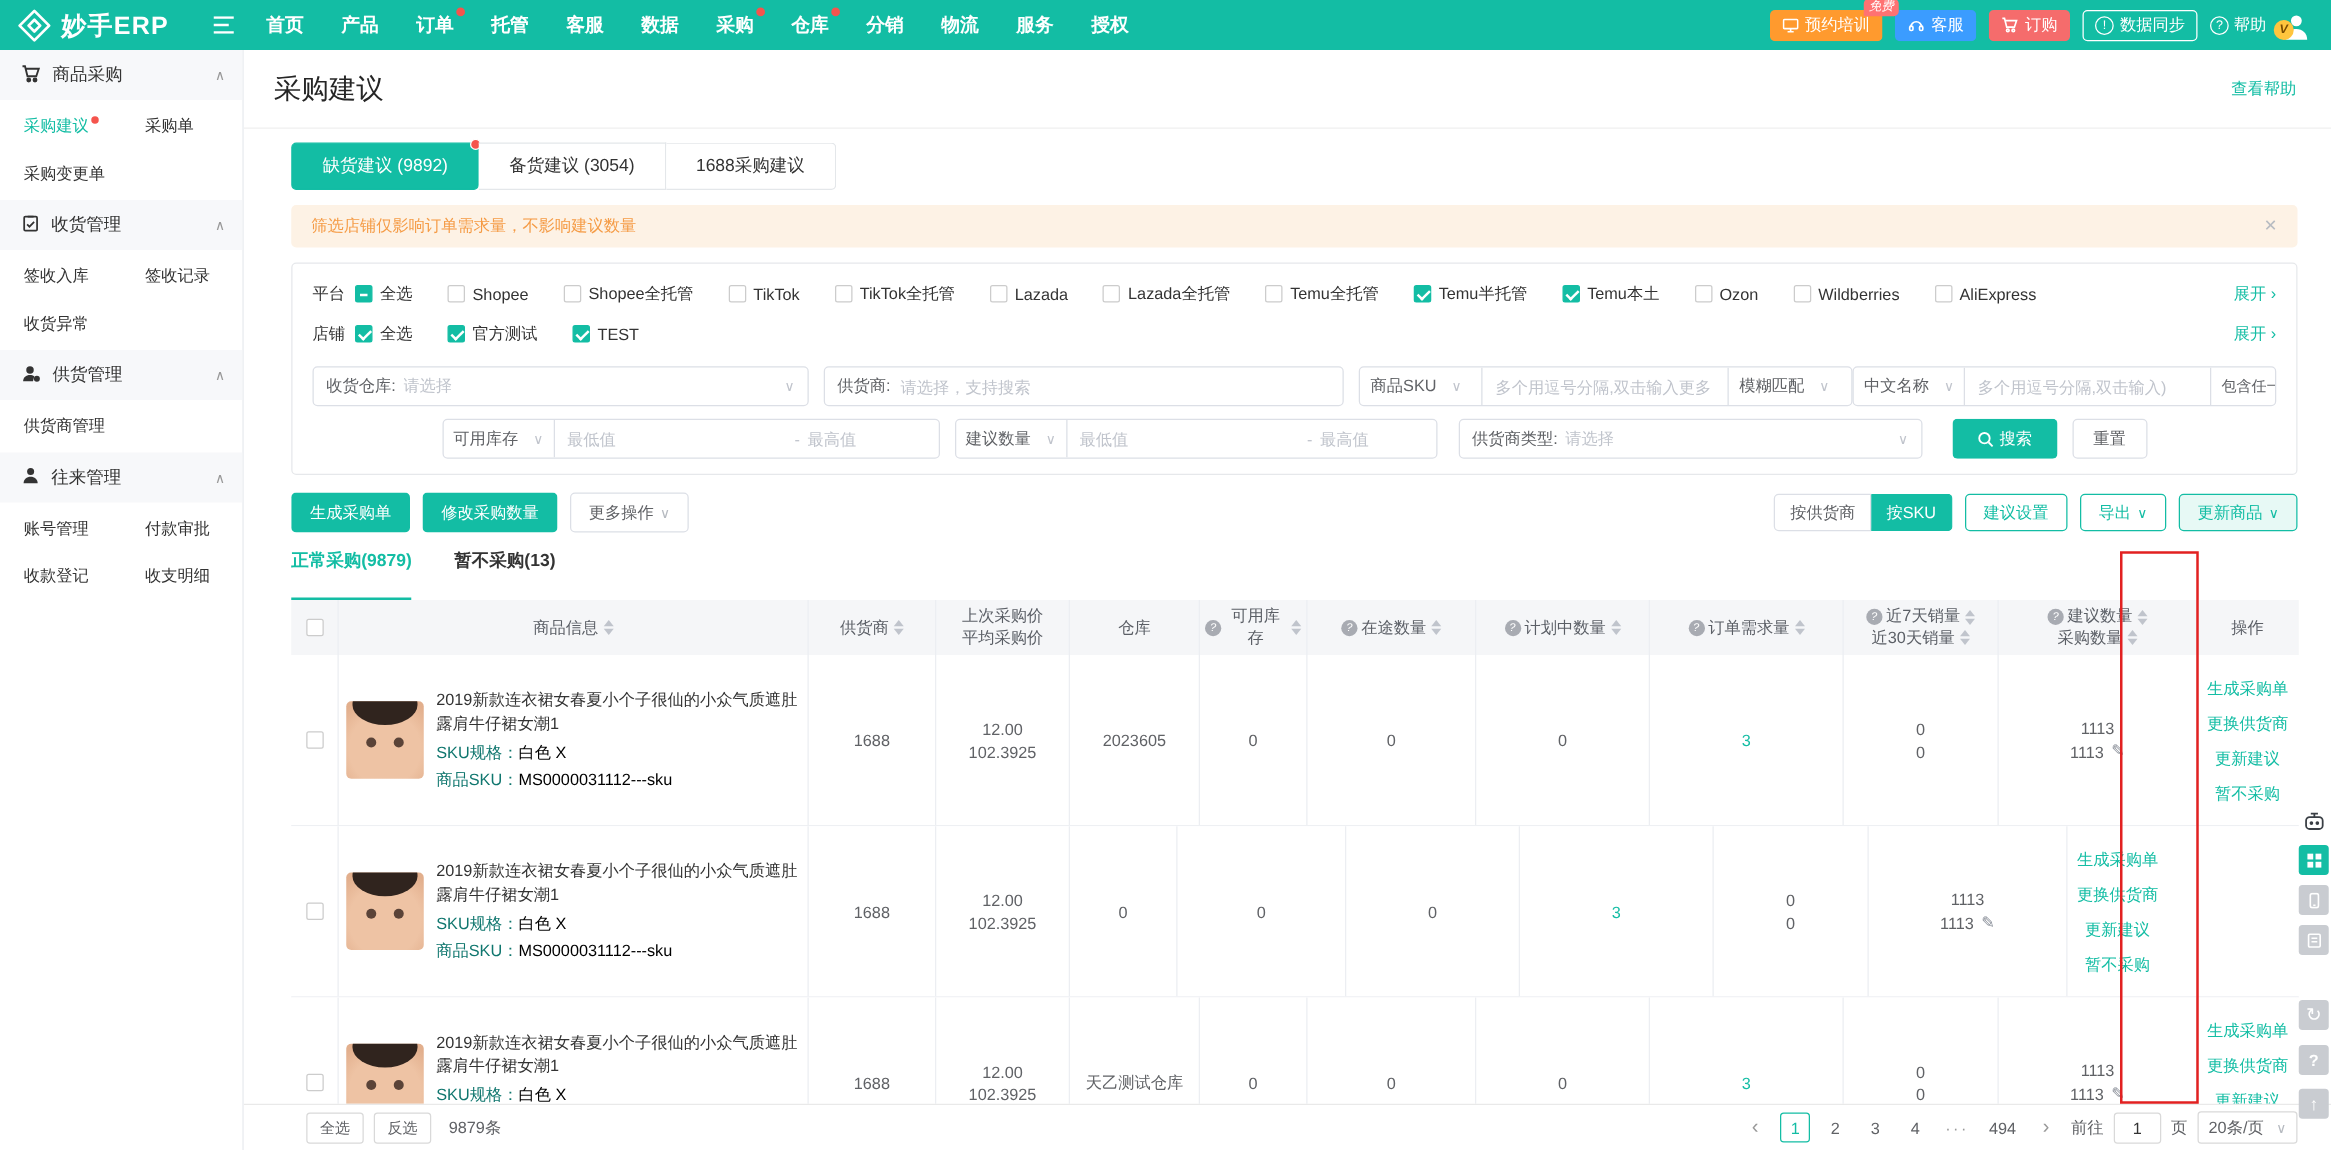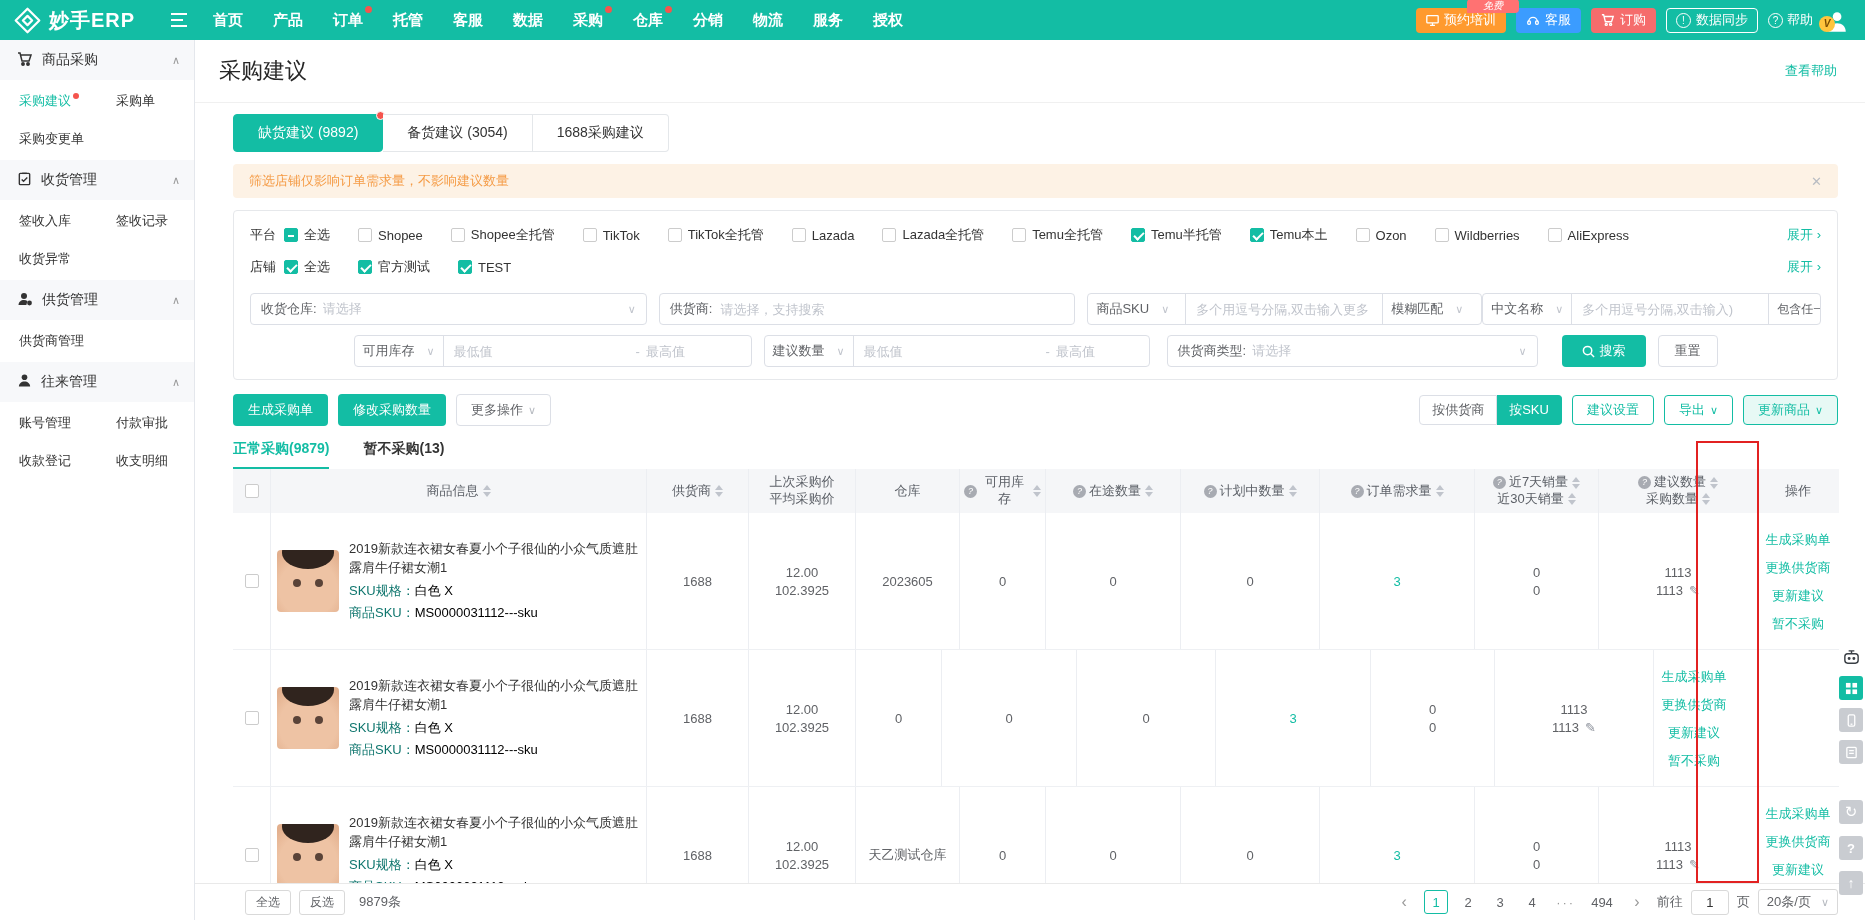--- a/index.html
+++ b/index.html
@@ -19,21 +19,21 @@
   .burger{margin:0 10px 0 6px;cursor:pointer;display:flex;align-items:center;}
   .top-nav{display:flex;align-items:center;height:40px;}
   .nav-item{position:relative;padding:0 15px;height:40px;display:flex;align-items:center;font-size:15px;font-weight:600;cursor:pointer;white-space:nowrap;}
   .nav-item .red-dot{position:absolute;top:6px;right:6px;width:7px;height:7px;border-radius:50%;background:var(--dot);}
   .top-right{margin-left:auto;display:flex;align-items:center;gap:10px;}
   .tbtn{height:25px;border-radius:4px;display:flex;align-items:center;gap:5px;padding:0 9px;font-size:13px;cursor:pointer;white-space:nowrap;border:1px solid transparent;}
   .tbtn.orange{background:var(--orange);position:relative;}
   .tbtn.blue{background:var(--blue);}
   .tbtn.red{background:var(--red);}
   .tbtn.ghost{background:transparent;border-color:#fff;}
-  .free-badge{position:absolute;top:-10px;right:-14px;background:#ff7272;color:#fff;font-size:10px;line-height:1;padding:2px 16px;border-radius:4px 4px 4px 0;}
+  .free-badge{position:absolute;top:-10px;right:-14px;background:#ff7272;color:#fff;font-size:10px;line-height:1;padding:2px 4px;border-radius:4px 4px 4px 0;}
   .help-top{display:flex;align-items:center;gap:4px;font-size:13px;cursor:pointer;}
   .qmark{width:15px;height:15px;border:1px solid #fff;border-radius:50%;font-size:10px;line-height:13px;text-align:center;display:inline-block;}
   .avatar{position:relative;width:28px;height:28px;display:flex;align-items:flex-end;cursor:pointer;}
   .v-badge{position:absolute;left:-4px;bottom:2px;width:16px;height:16px;background:#ffc53d;border-radius:50%;color:#7a4c00;font-size:10px;font-weight:bold;line-height:16px;text-align:center;z-index:2;}
 
   
   .layout{display:flex;height:880px;}
   .sidebar{width:195px;border-right:1px solid var(--border);background:#fff;flex:none;overflow:hidden;}
   .sg-head{height:40px;display:flex;align-items:center;gap:9px;padding:0 14px 0 17px;background:#f7f8fa;color:#333;font-size:14px;cursor:pointer;}
   .sg-head .chev{margin-left:auto;color:#999;font-size:11px;}
@@ -94,21 +94,21 @@
   .toolbar .right{margin-left:auto;display:flex;align-items:center;gap:10px;}
   .segbtns{display:flex;}
   .segbtns .sb{height:30px;display:flex;align-items:center;padding:0 12px;border:1px solid var(--inb);background:#fff;color:#606266;cursor:pointer;}
   .segbtns .sb:first-child{border-radius:4px 0 0 4px;}
   .segbtns .sb:last-child{border-radius:0 4px 4px 0;border-left:none;}
   .segbtns .sb.active{background:var(--teal);border-color:var(--teal);color:#fff;}
   .toolbar .right .btn{height:30px;}
 
   
   .subtabs{display:flex;gap:34px;margin-top:14px;}
-  .subtab{font-size:14px;color:#333;padding-bottom:9px;cursor:pointer;border-bottom:2px solid transparent;font-weight:600;}
+  .subtab{font-size:14px;color:#333;padding-bottom:20px;cursor:pointer;border-bottom:2px solid transparent;font-weight:600;}
   .subtab.active{color:var(--teal);border-bottom-color:var(--teal);}
 
   
   .table{margin-top:0px;width:1606px;}
   .thead{display:flex;background:#f5f6f8;height:44px;align-items:center;}
   .th{display:flex;align-items:center;justify-content:center;color:#5b5f66;font-weight:500;font-size:13px;height:100%;text-align:center;line-height:1.3;}
   .th,.td{border-right:1px solid #eceef2;padding:0 4px;flex:none;}
   .th:last-child,.td:last-child{border-right:none;}
   .trow{display:flex;height:137px;border-bottom:1px solid #eef0f3;align-items:center;background:#fff;}
   .td{display:flex;flex-direction:column;align-items:center;justify-content:center;height:100%;color:#606266;text-align:center;gap:3px;}

